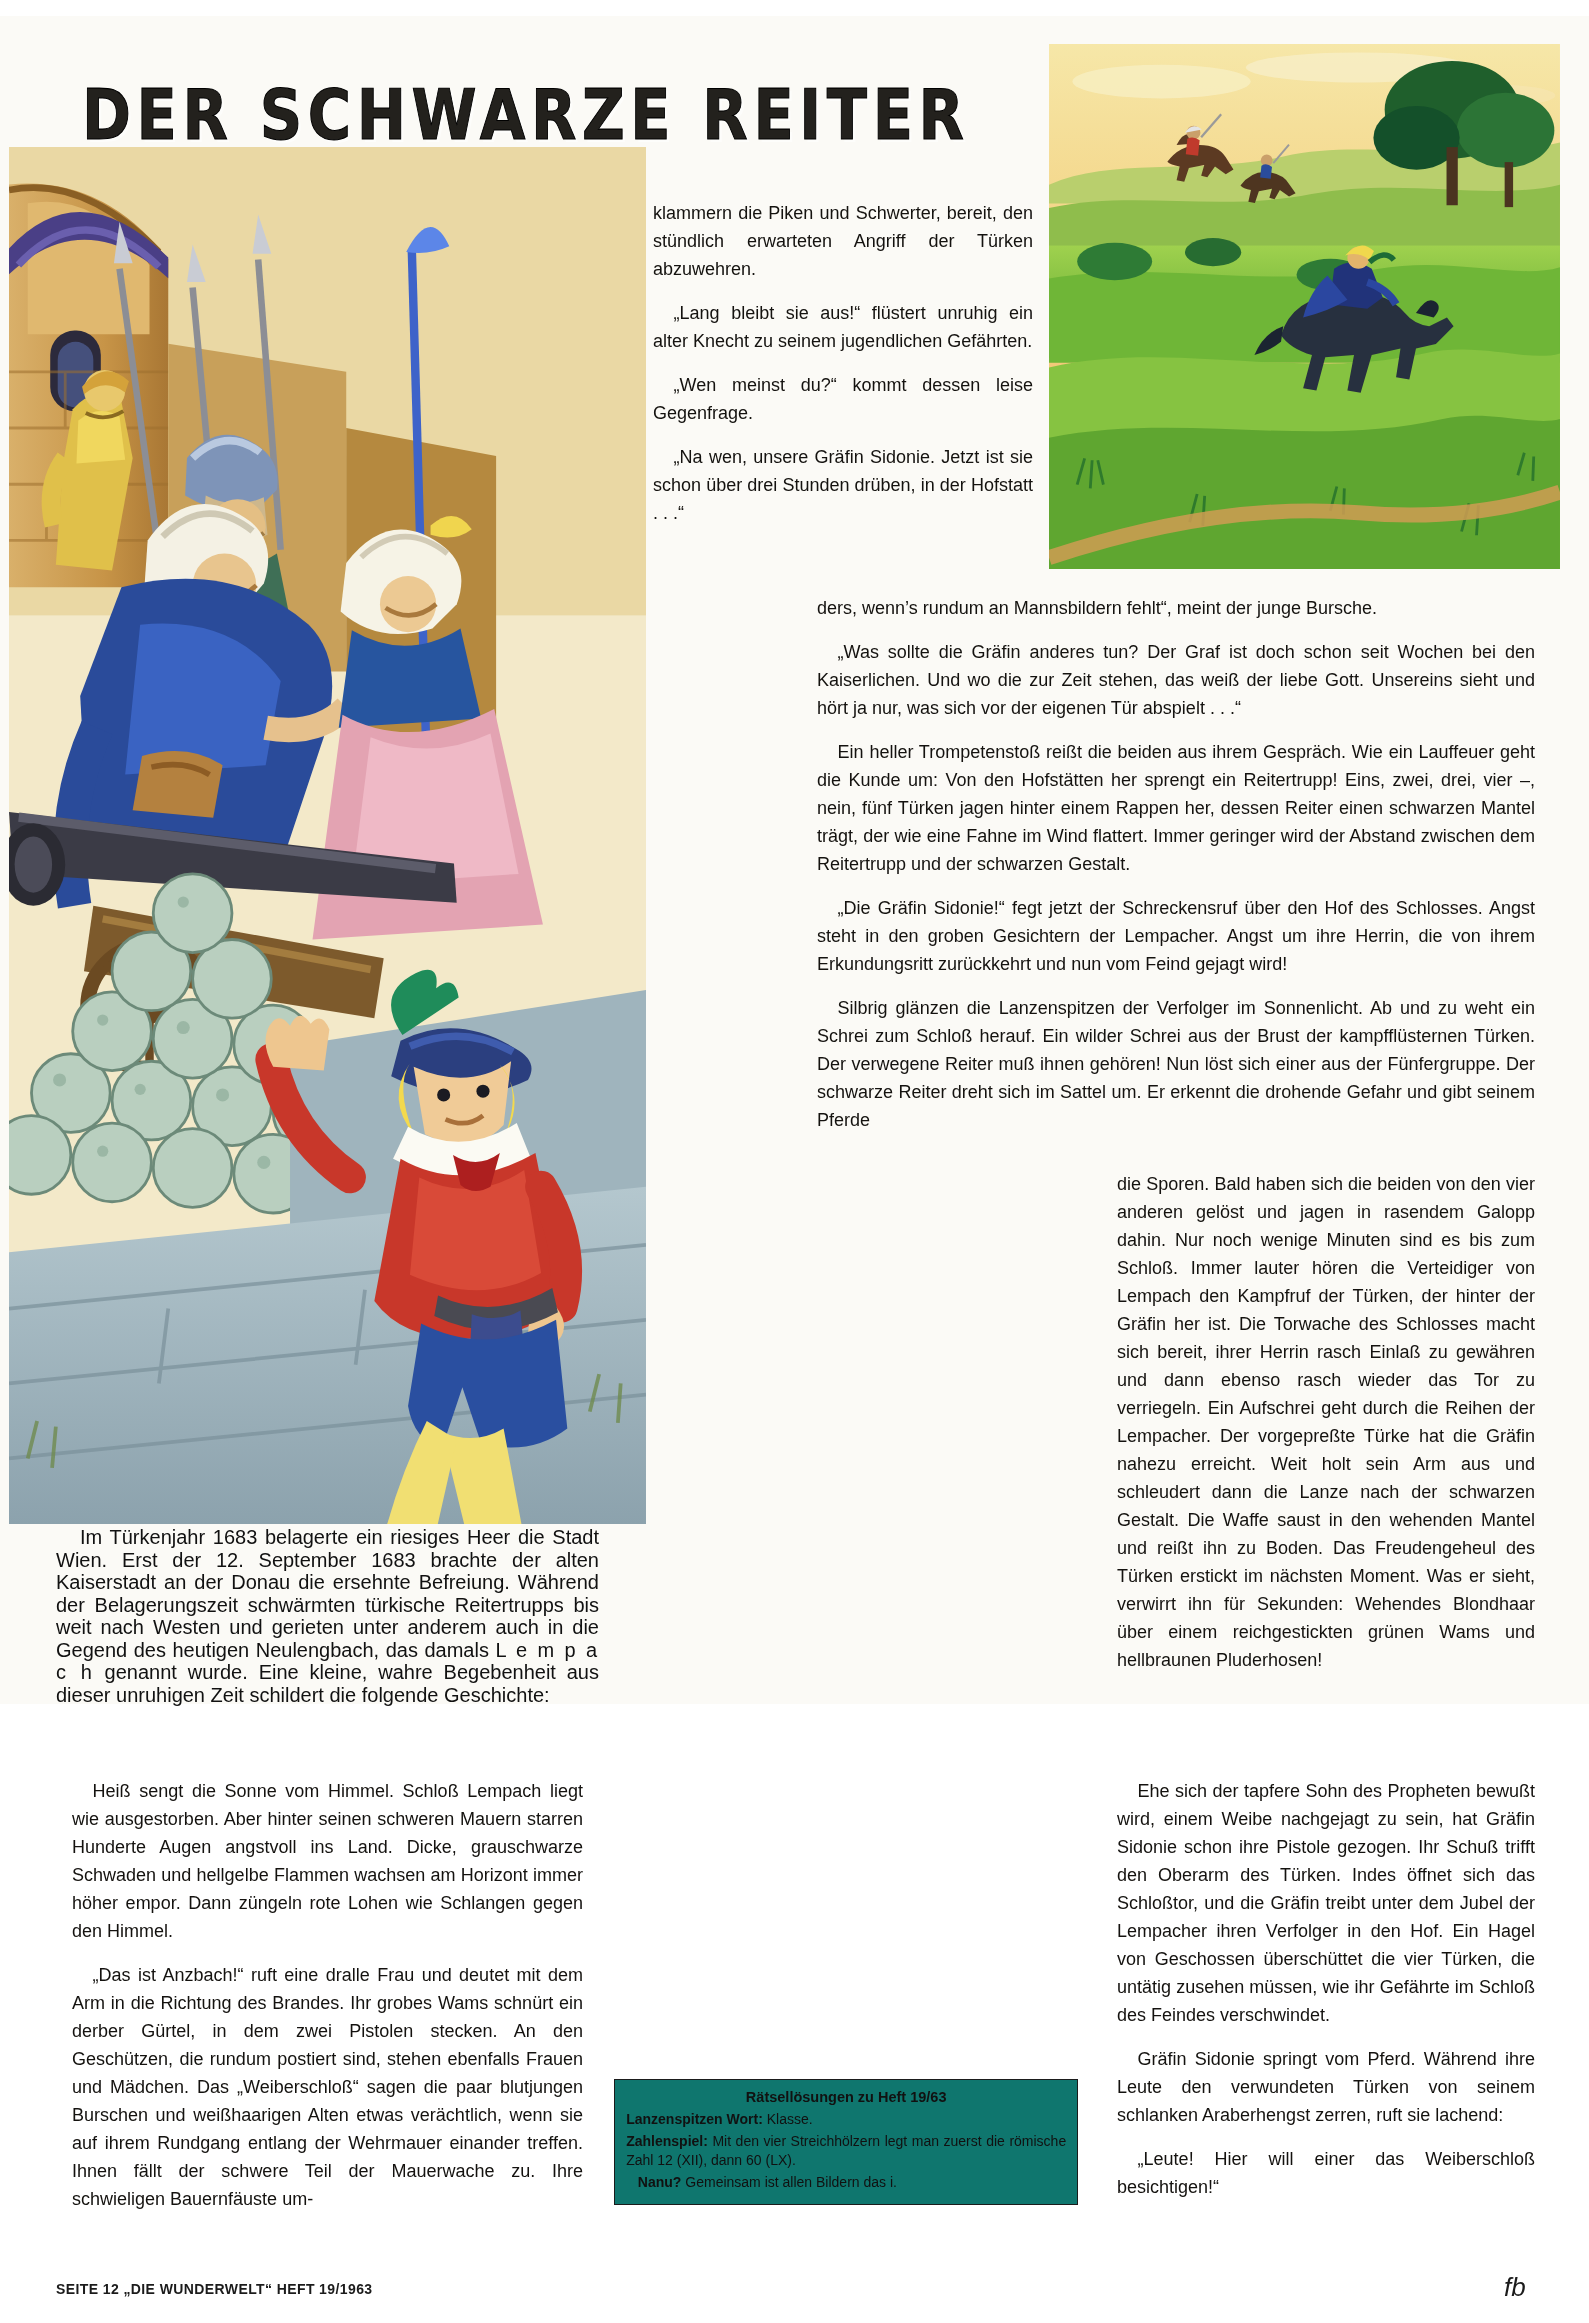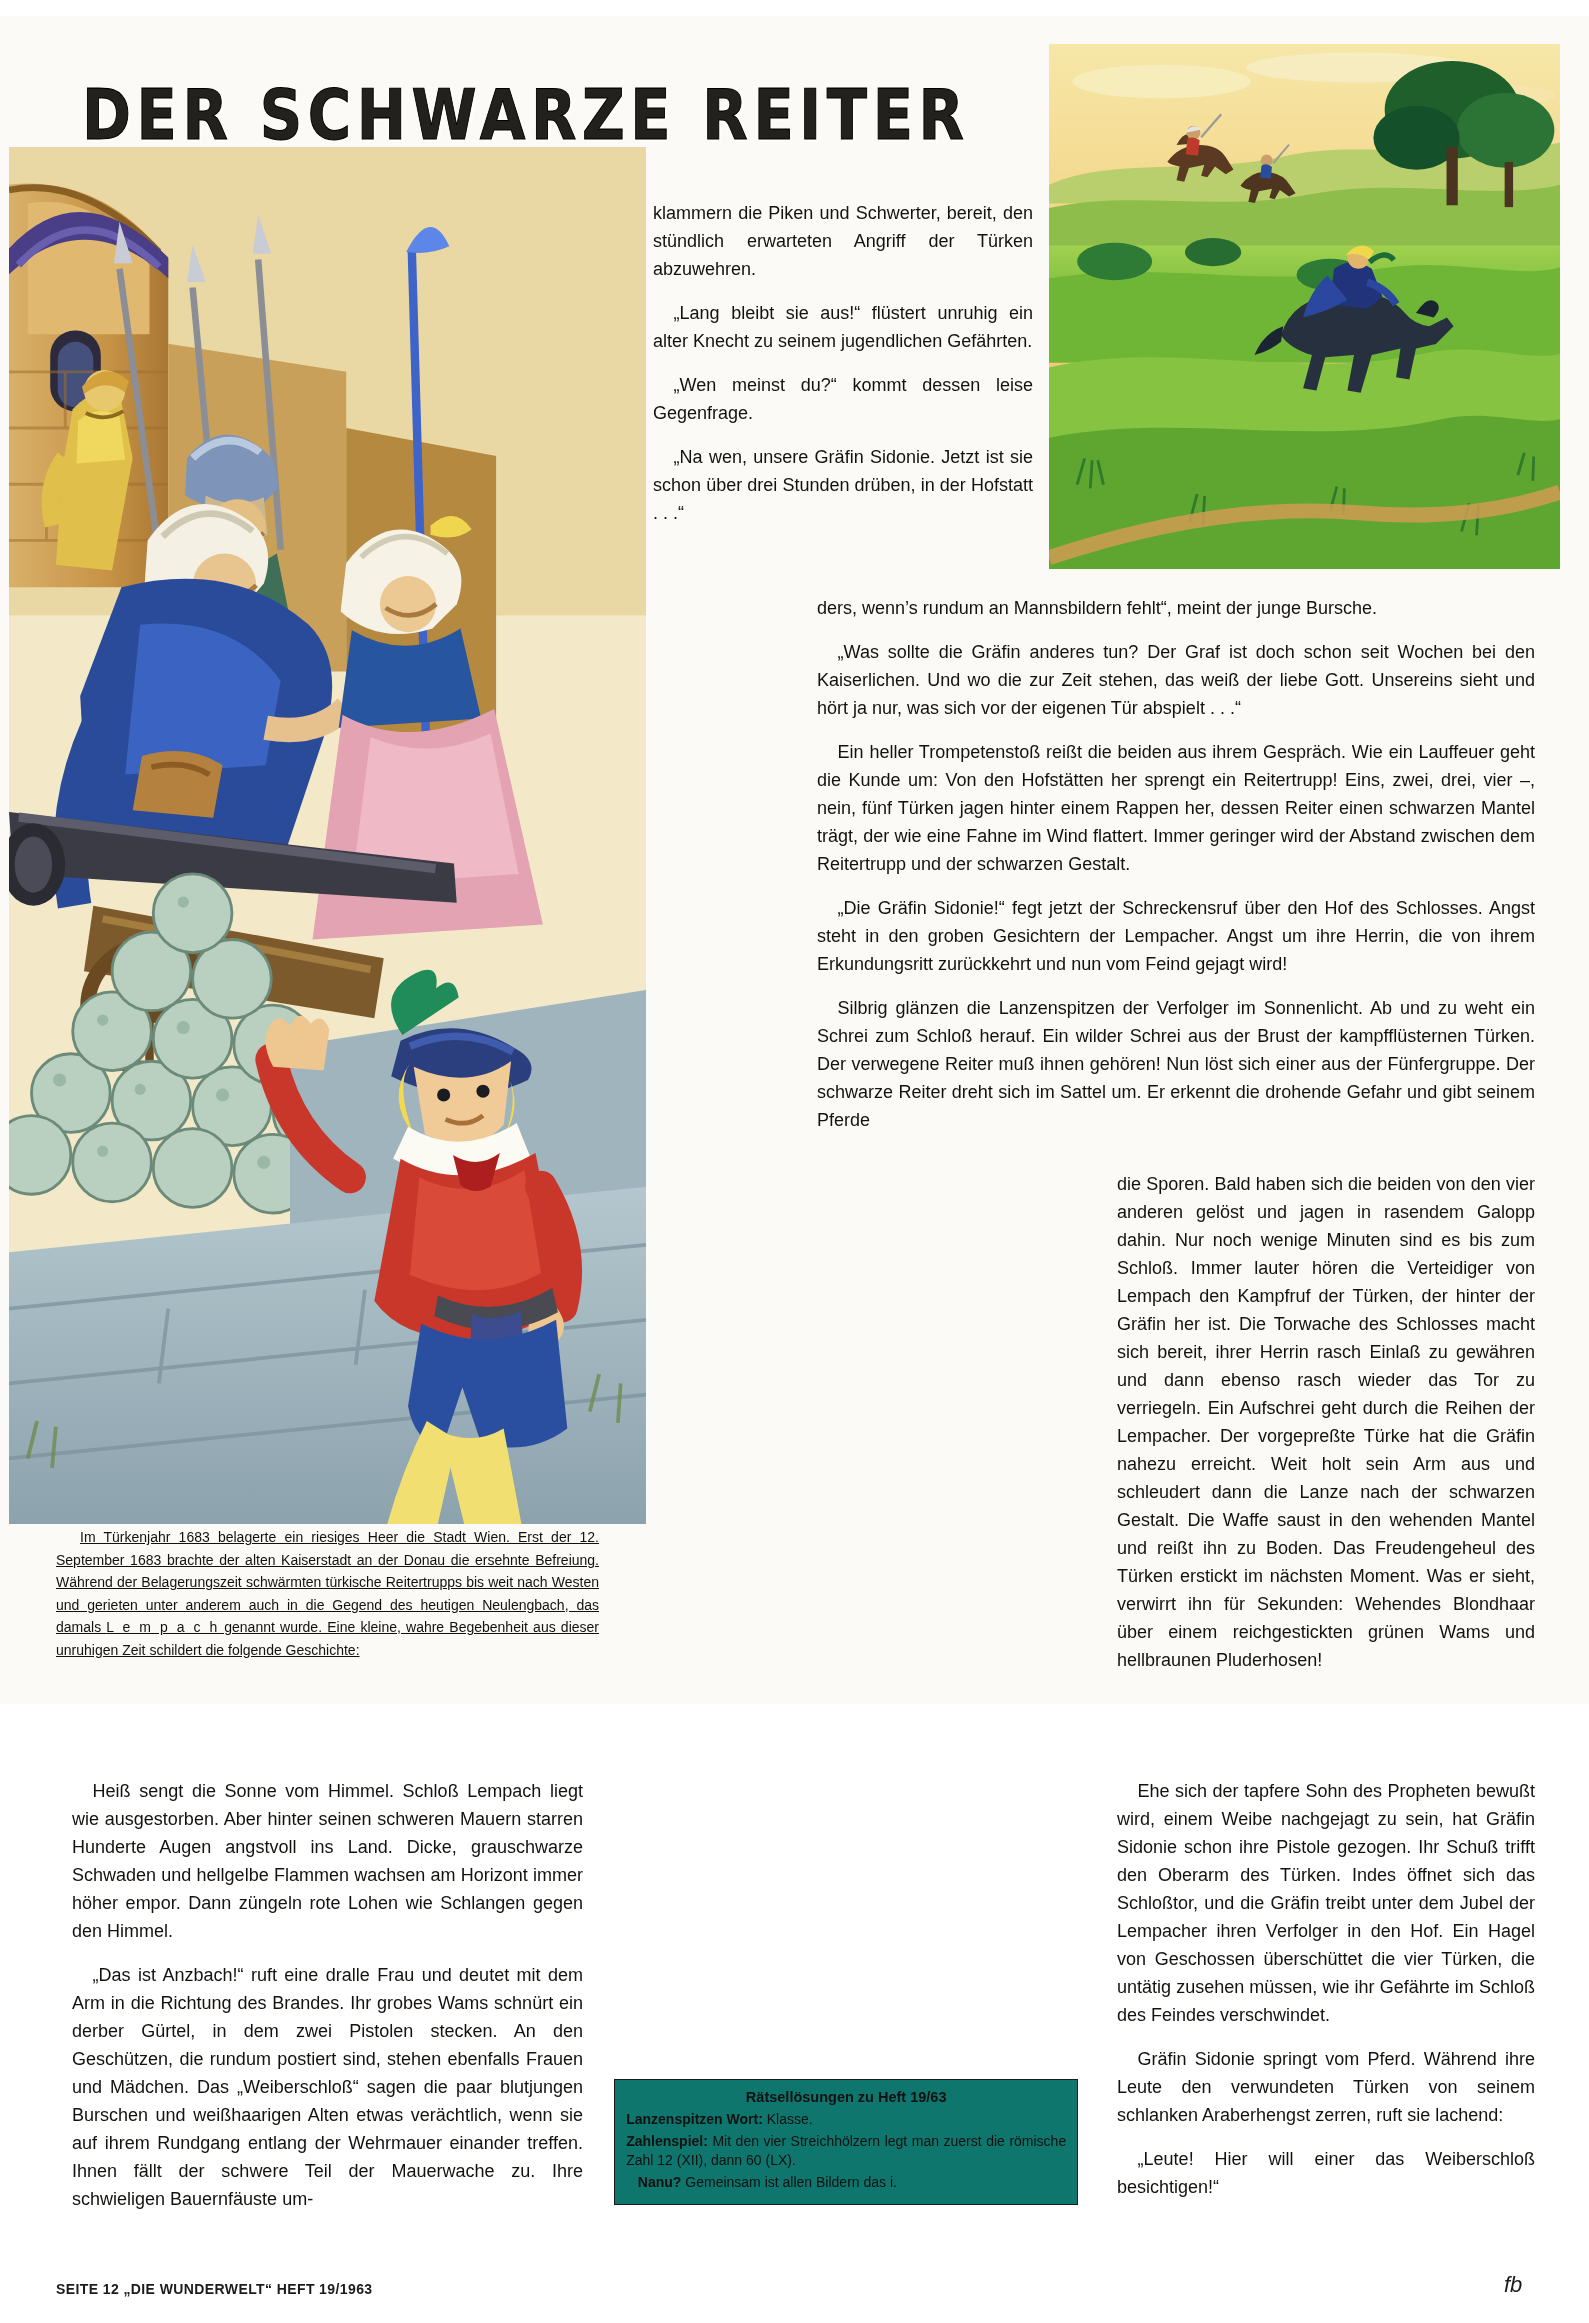--- a/index.html
+++ b/index.html
@@ -81,25 +81,24 @@
   #col-c { left: 1101px; top: 1138px; width: 450px; }
   #col-d { left: 56px;  top: 1745px; width: 543px; }
   #col-e { left: 1101px; top: 1745px; width: 450px; }
 
   
   .caption {
     position: absolute;
     left: 56px;
     top: 1510px;
     width: 543px;
-    font-size: 14px;
+    font-size: 20px;
     line-height: 22.5px;
     text-align: justify;
     z-index: 30;
-    text-decoration: underline;
   }
   .caption p { margin: 0; text-indent: 24px; }
   .spaced { letter-spacing: 1.9px; }
 
   
   .solbox {
     position: absolute;
     left: 614px;
     top: 2063px;
     width: 440px;
@@ -127,21 +126,21 @@
     font-size: 14px;
     font-weight: bold;
     letter-spacing: 0.4px;
     color: #1b1b1b;
     z-index: 35;
   }
   .signature {
     position: absolute;
     left: 1504px;
     top: 2256px;
-    font-size: 22px;
+    font-size: 26px;
     font-style: italic;
     color: #1b1b1b;
     z-index: 35;
   }
 </style>
 </head>
 <body>
 
 <div class="page">
 

